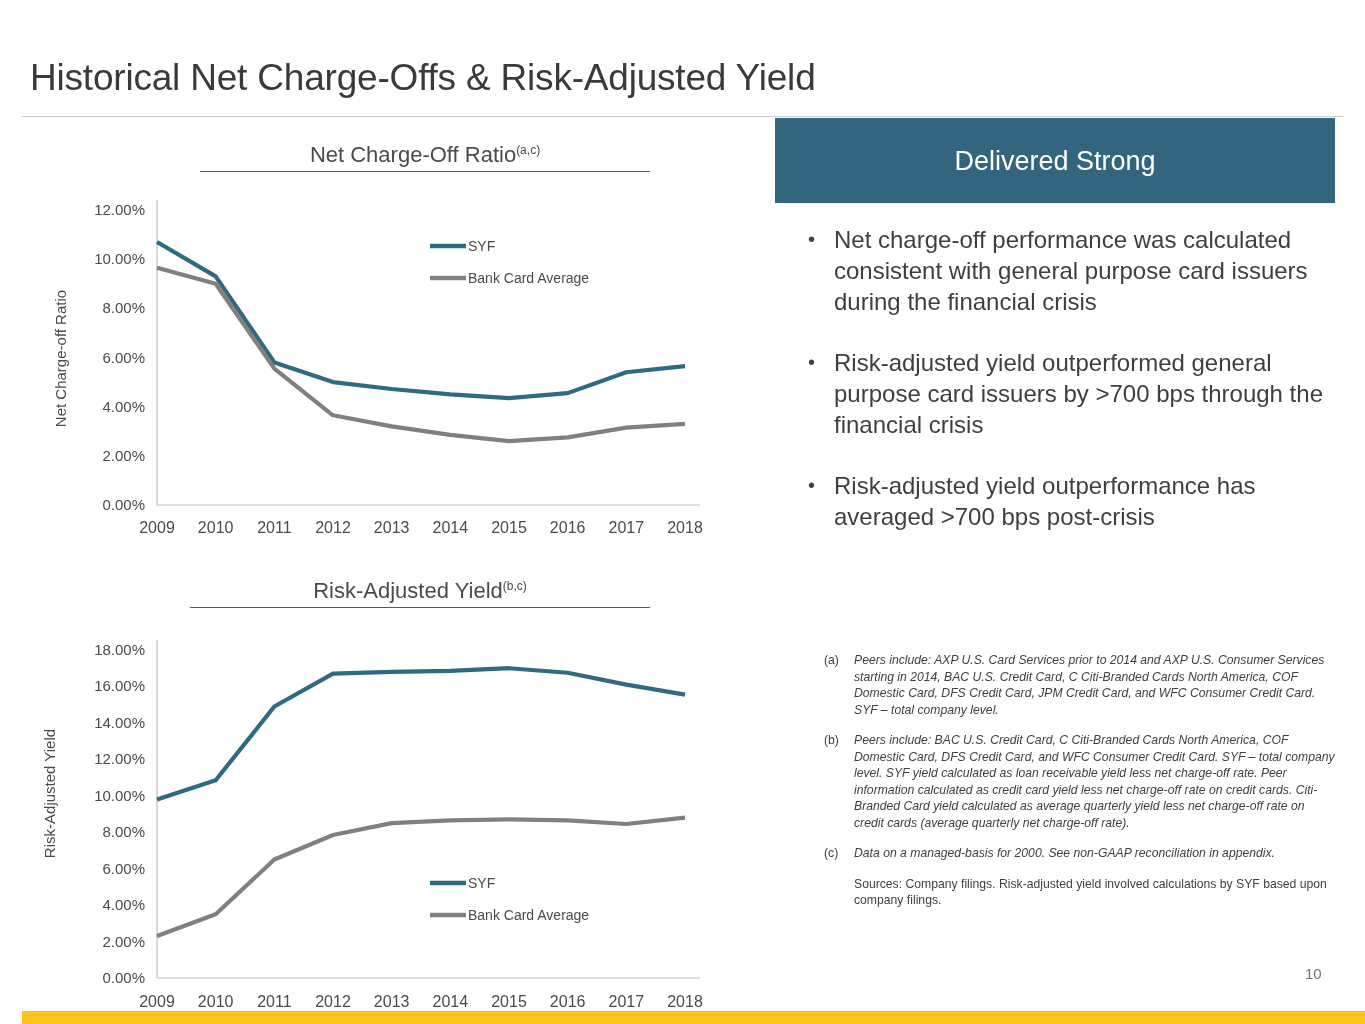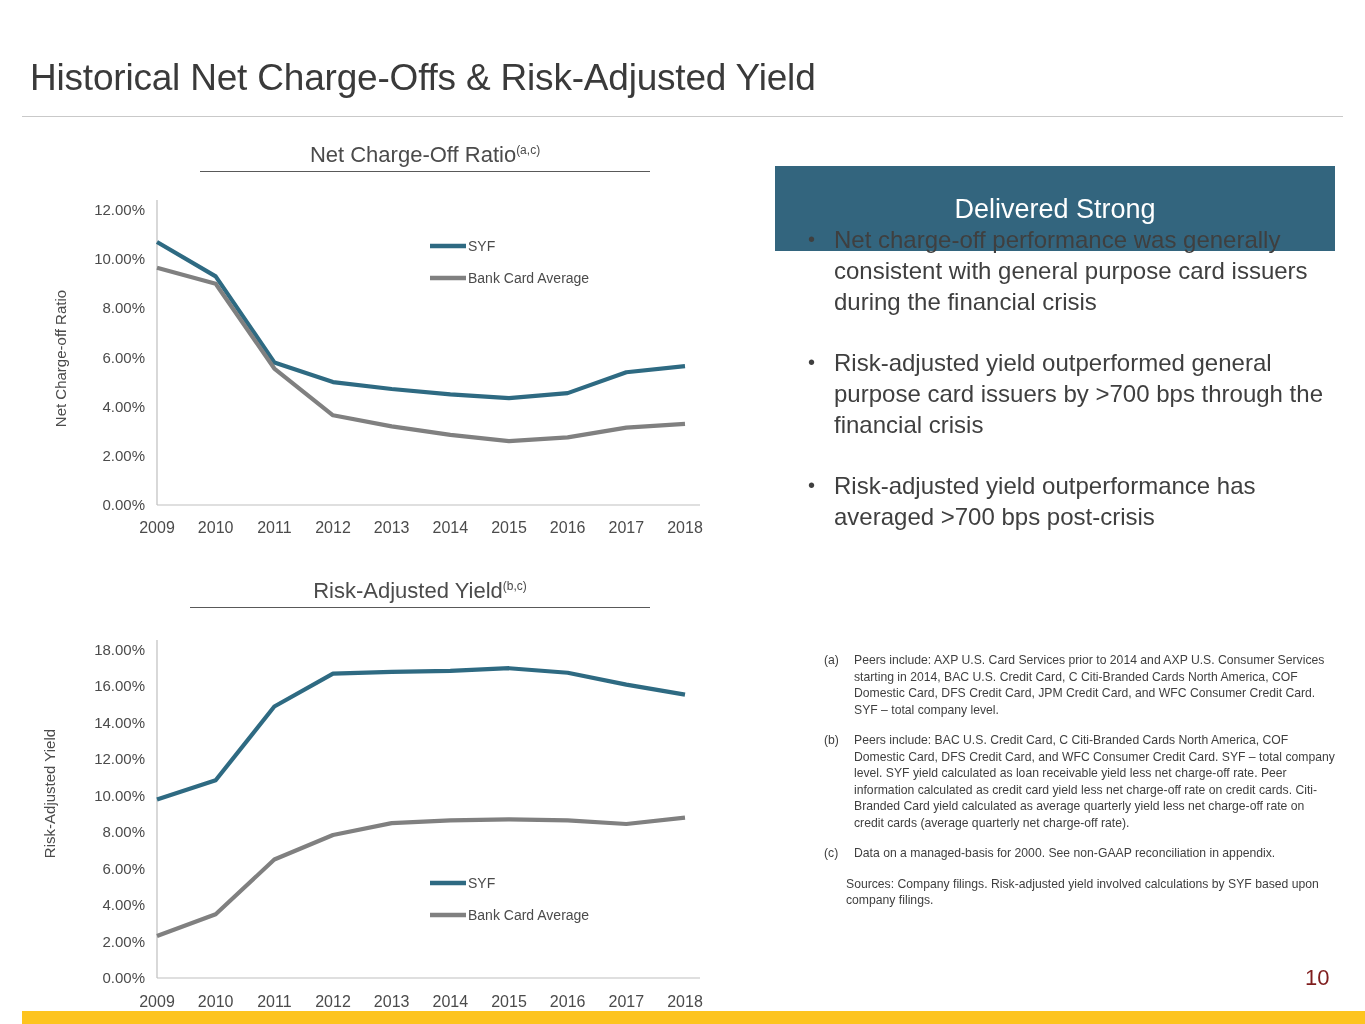--- a/index.html
+++ b/index.html
@@ -54,43 +54,43 @@
   .plot-svg { position: absolute; }
 
   
   .panel-header {
     position: absolute; left: 775px; top: 118px;
     width: 560px; height: 85px;
     background: #33657E;
     display: flex; flex-direction: row;
     align-items: center; justify-content: center;
     color: #ffffff; font-size: 27px; line-height: 36px;
-    text-align: center; font-weight: 400; margin-top: 48px;
+    text-align: center; font-weight: 400;
   }
   .bullets {
     position: absolute; left: 808px; top: 224px; width: 540px;
   }
   .bullet {
     display: flex; margin-bottom: 30px;
     font-size: 24px; line-height: 31px; color: #3f3f3f;
   }
   .bullet .dot { width: 26px; flex: 0 0 26px; font-size: 20px; line-height: 31px; }
   .bullet .btxt { flex: 1; }
 
   .footnotes {
     position: absolute; left: 824px; top: 652px; width: 512px;
     font-size: 12.2px; line-height: 16.5px; color: #3f3f3f;
   }
   .fn { display: flex; margin-bottom: 14px; }
   .fn .mark { width: 30px; flex: 0 0 30px; }
-  .fn .ftxt { flex: 1; }
-  .sources { margin-left: 22px; margin-top: 2px; }
+  .fn .ftxt { flex: 1; font-style: italic; }
+  .sources { margin-left: 30px; margin-top: 2px; }
   .page-num {
     position: absolute; left: 1305px; top: 965px;
-    font-size: 22px; color: #7f1d1d;
+    font-size: 15px; color: #737373;
   }
 </style>
 </head>
 <body>
 
 <div class="slide">
 
   <div class="slide-title">Historical Net Charge-Offs &amp; Risk-Adjusted Yield</div>
   <div class="title-rule"></div>
 
@@ -167,21 +167,21 @@
       </svg>
   </div>
 
   <div class="panel-header">
     <div>Delivered Strong</div>
   </div>
 
   <div class="bullets">
     <div class="bullet">
       <span class="dot">•</span>
-      <span class="btxt">Net charge-off performance was generally consistent with general purpose card issuers during the financial crisis</span>
+      <span class="btxt">Net charge-off performance was calculated consistent with general purpose card issuers during the financial crisis</span>
     </div>
     <div class="bullet">
       <span class="dot">•</span>
       <span class="btxt">Risk-adjusted yield outperformed general purpose card issuers by &gt;700 bps through the financial crisis</span>
     </div>
     <div class="bullet">
       <span class="dot">•</span>
       <span class="btxt">Risk-adjusted yield outperformance has averaged &gt;700 bps post-crisis</span>
     </div>
   </div>

